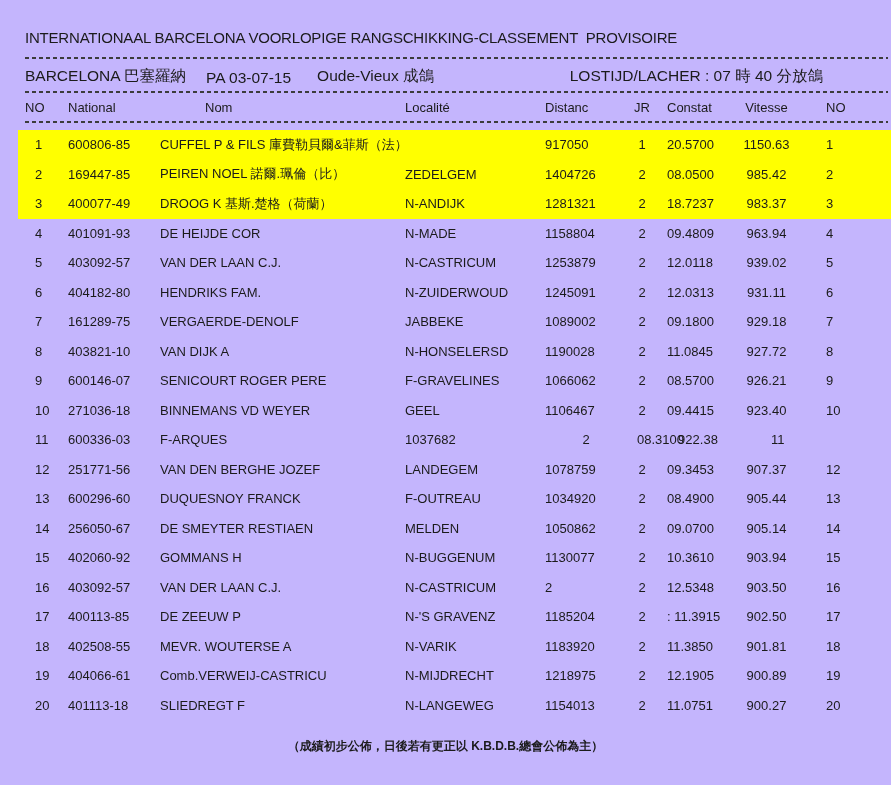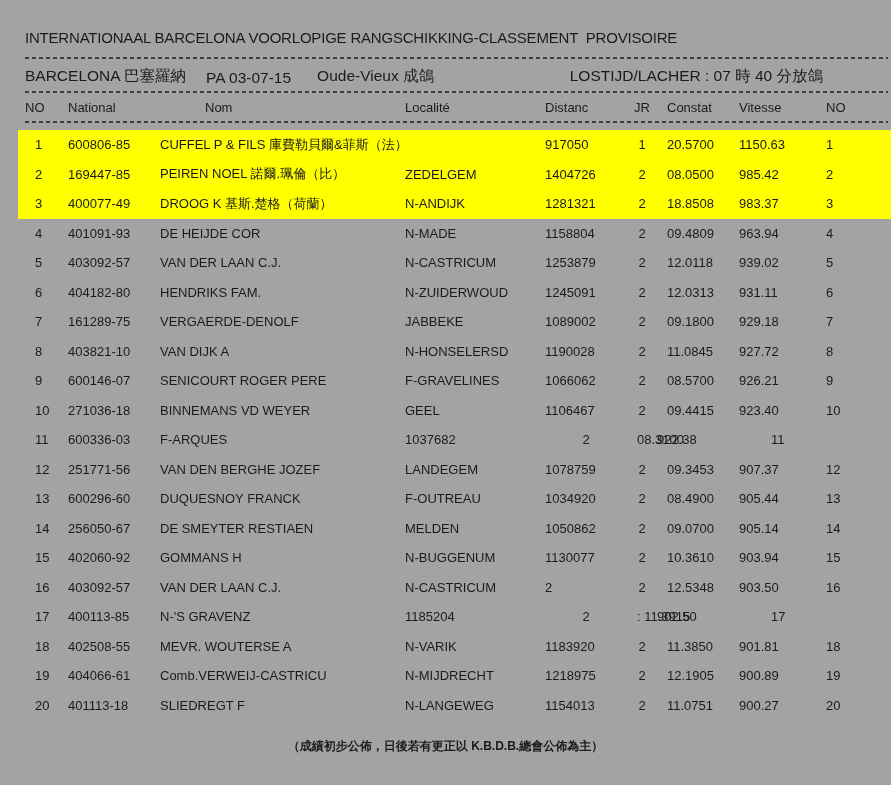--- a/index.html
+++ b/index.html
@@ -1,19 +1,19 @@
 <!DOCTYPE html>
 <html><head>
 <meta charset="utf-8">
 <style>
   html,body{margin:0;padding:0;}
   .page{
     position:relative;
     width:891px;height:785px;
-    background:#a3a3a3;
+    background:#c4b5fd;
     color:#1b1b1b;
     font-family:"Liberation Sans","DejaVu Sans",sans-serif;
     overflow:hidden;
     box-sizing:border-box;
   }
   .title{
     padding:28px 0 0 25px;
     font-size:15px;
     line-height:19px;
     letter-spacing:-0.2px;
@@ -52,21 +52,21 @@
   .header-row{
     height:24px;
     margin-top:2px;
     margin-left:18px;
   }
   .rows{margin-top:7px;}
   .row > span{overflow:visible;}
   .c-no{padding-left:17px;}
   .c-jr{text-align:center;}
   .c-constat{padding-left:10px;}
-  .c-vitesse{text-align:left;}
+  .c-vitesse{text-align:center;}
   .c-no2{padding-left:32px;}
   .header-row .c-no{padding-left:7px;}
   .header-row .c-nom{padding-left:45px;}
   .hl{background:#ffff00;}
   .footer{
     margin-top:14px;
     text-align:center;
     font-size:12px;
     font-weight:bold;
     line-height:24px;
@@ -128,21 +128,21 @@
       <span class="c-vitesse">985.42</span>
       <span class="c-no2">2</span>
     </div>
       <div class="row hl">
       <span class="c-no">3</span>
       <span class="c-national">400077-49</span>
       <span class="c-nom">DROOG K 基斯.楚格（荷蘭）</span>
       <span class="c-localite">N-ANDIJK</span>
       <span class="c-distanc">1281321</span>
       <span class="c-jr">2</span>
-      <span class="c-constat">18.8508</span>
+      <span class="c-constat">18.7237</span>
       <span class="c-vitesse">983.37</span>
       <span class="c-no2">3</span>
     </div>
       <div class="row">
       <span class="c-no">4</span>
       <span class="c-national">401091-93</span>
       <span class="c-nom">DE HEIJDE COR</span>
       <span class="c-localite">N-MADE</span>
       <span class="c-distanc">1158804</span>
       <span class="c-jr">2</span>
@@ -277,20 +277,21 @@
       <span class="c-localite">N-CASTRICUM</span>
       <span class="c-distanc">2</span>
       <span class="c-jr">2</span>
       <span class="c-constat">12.5348</span>
       <span class="c-vitesse">903.50</span>
       <span class="c-no2">16</span>
     </div>
       <div class="row">
       <span class="c-no">17</span>
       <span class="c-national">400113-85</span>
+      <span class="c-nom">DE ZEEUW P</span>
       <span class="c-localite">N-'S GRAVENZ</span>
       <span class="c-distanc">1185204</span>
       <span class="c-jr">2</span>
       <span class="c-constat">: 11.3915</span>
       <span class="c-vitesse">902.50</span>
       <span class="c-no2">17</span>
     </div>
       <div class="row">
       <span class="c-no">18</span>
       <span class="c-national">402508-55</span>

